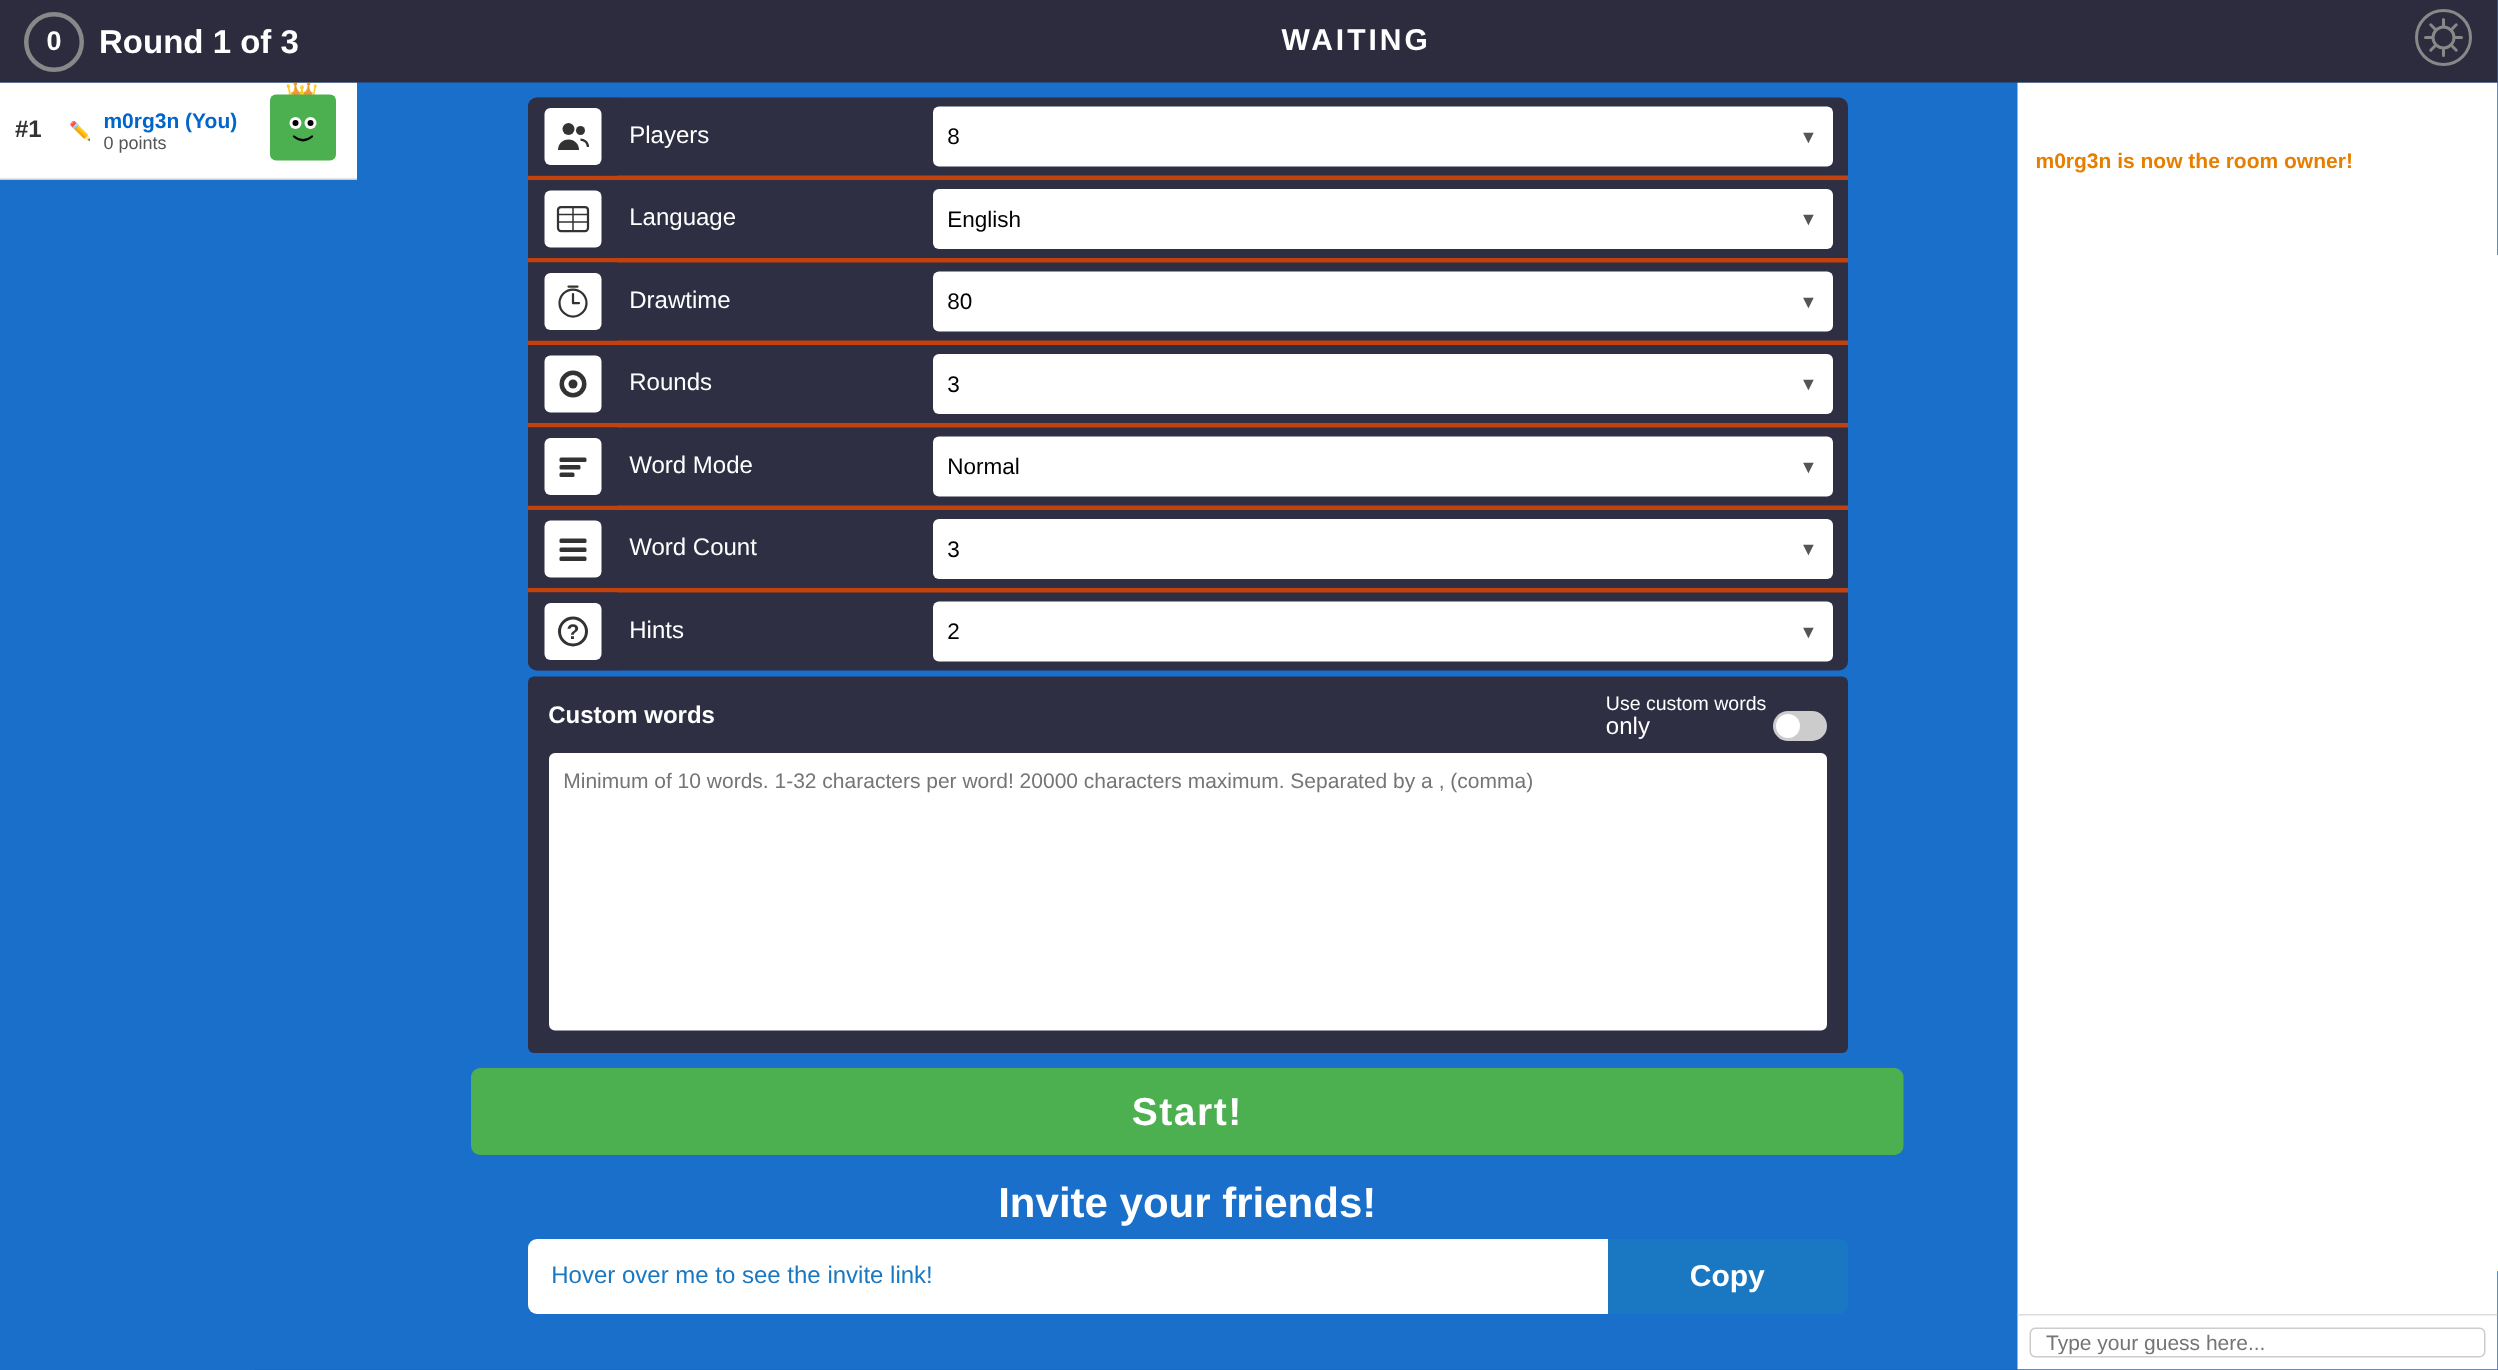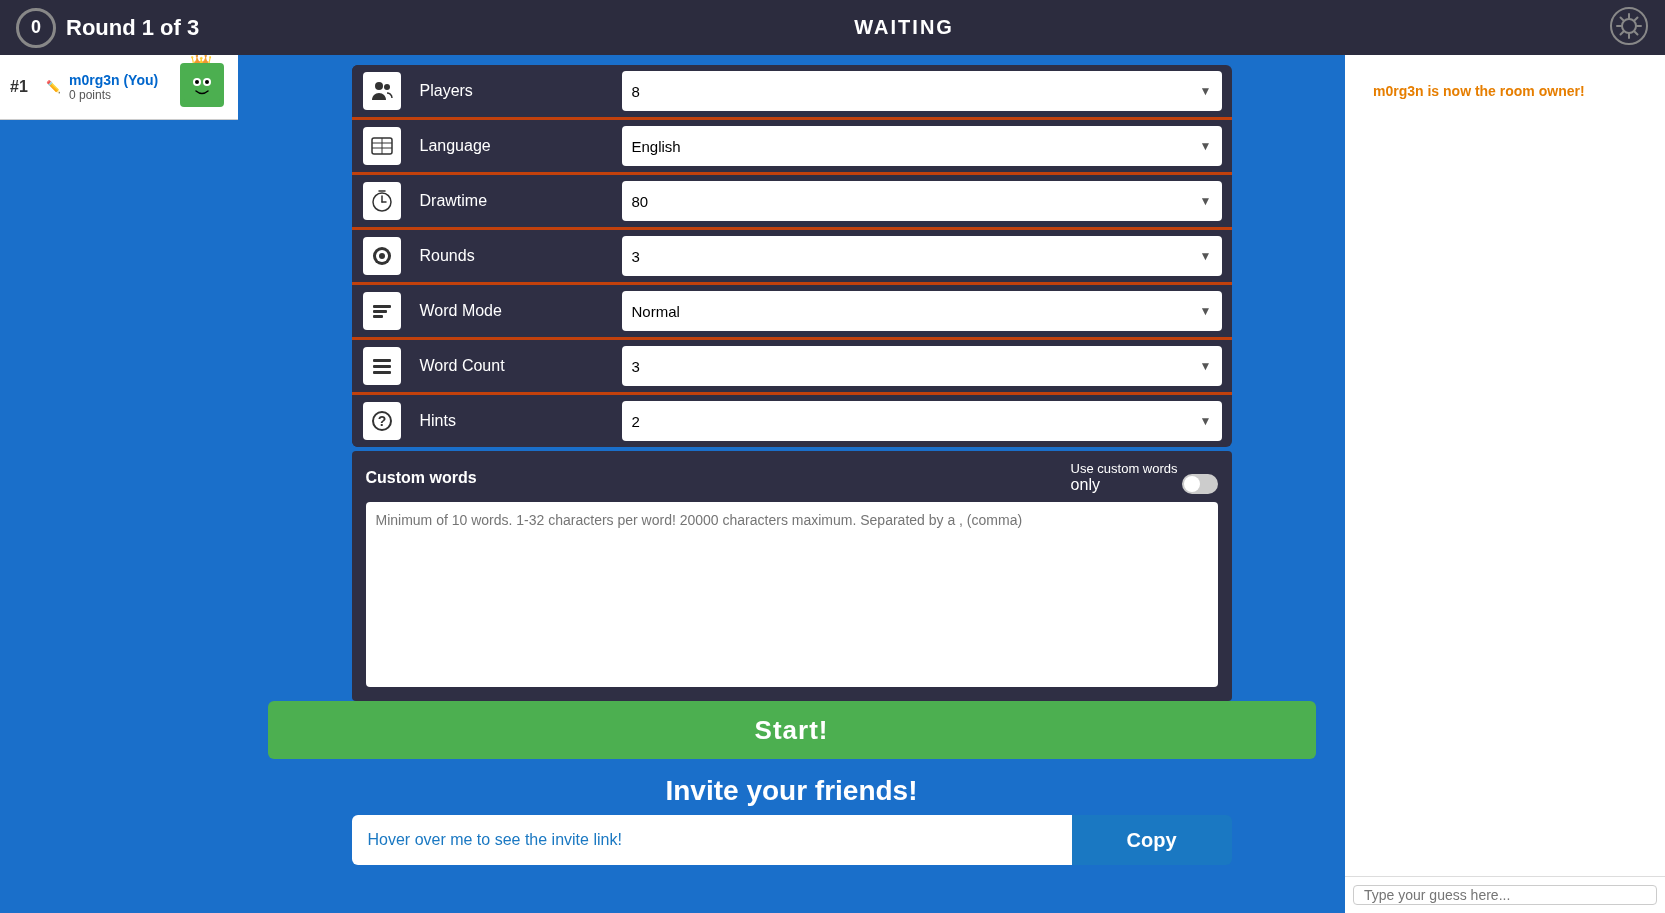--- a/index.html
+++ b/index.html
@@ -275,22 +275,22 @@
       border-radius: 4px;
       padding: 10px;
       font-size: 14px;
       color: #aaa;
       resize: none;
       font-family: Arial, sans-serif;
     }
 
     
     .start-btn-container {
-      width: 1048px;
-      margin-top: 0;
+      width: 955px;
+      margin-top: 10px;
     }
     .start-btn {
       width: 100%;
       height: 58px;
       background: #4caf50;
       border: none;
       border-radius: 6px;
       color: white;
       font-size: 26px;
       font-weight: bold;
@@ -343,22 +343,23 @@
       right: 0;
       width: 320px;
       bottom: 0;
       background: white;
       z-index: 5;
       display: flex;
       flex-direction: column;
     }
     .chat-messages {
       flex: 1;
-      padding: 28px;
+      padding: 12px;
       overflow-y: auto;
+      margin-top: 32px;
     }
     .chat-system-msg {
       color: #e67e00;
       font-size: 14px;
       font-weight: bold;
       margin-bottom: 6px;
     }
     .chat-input-row {
       padding: 8px;
       border-top: 1px solid #ddd;

